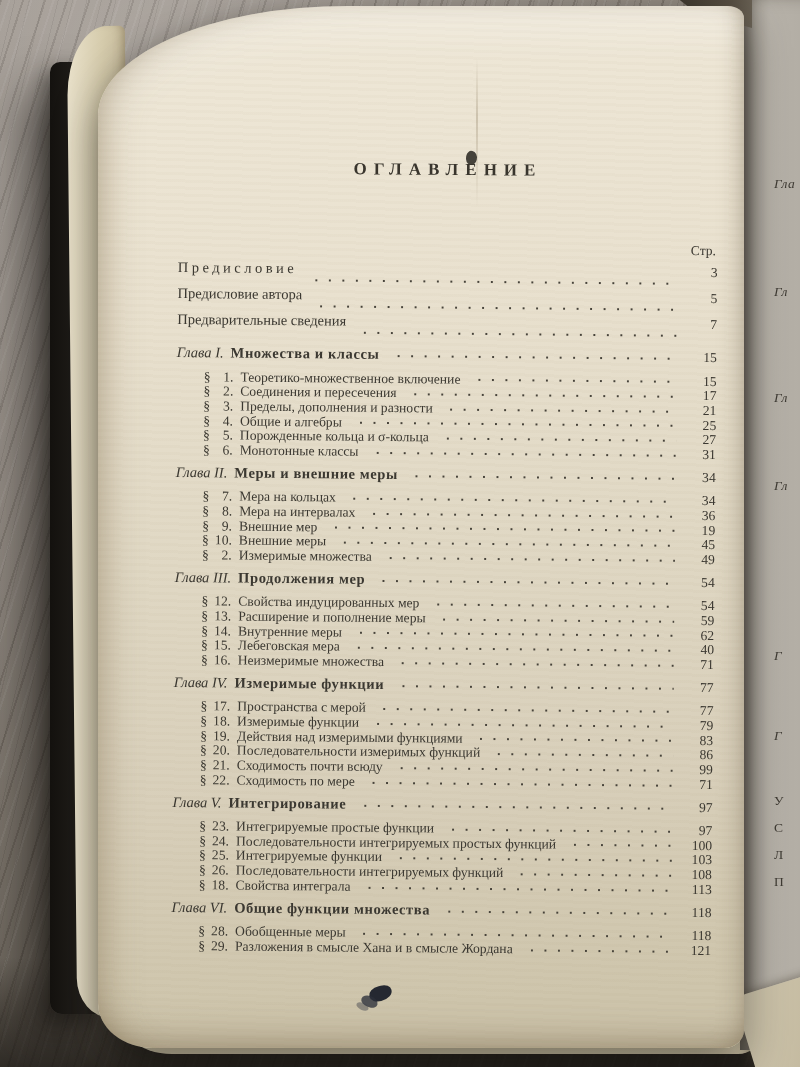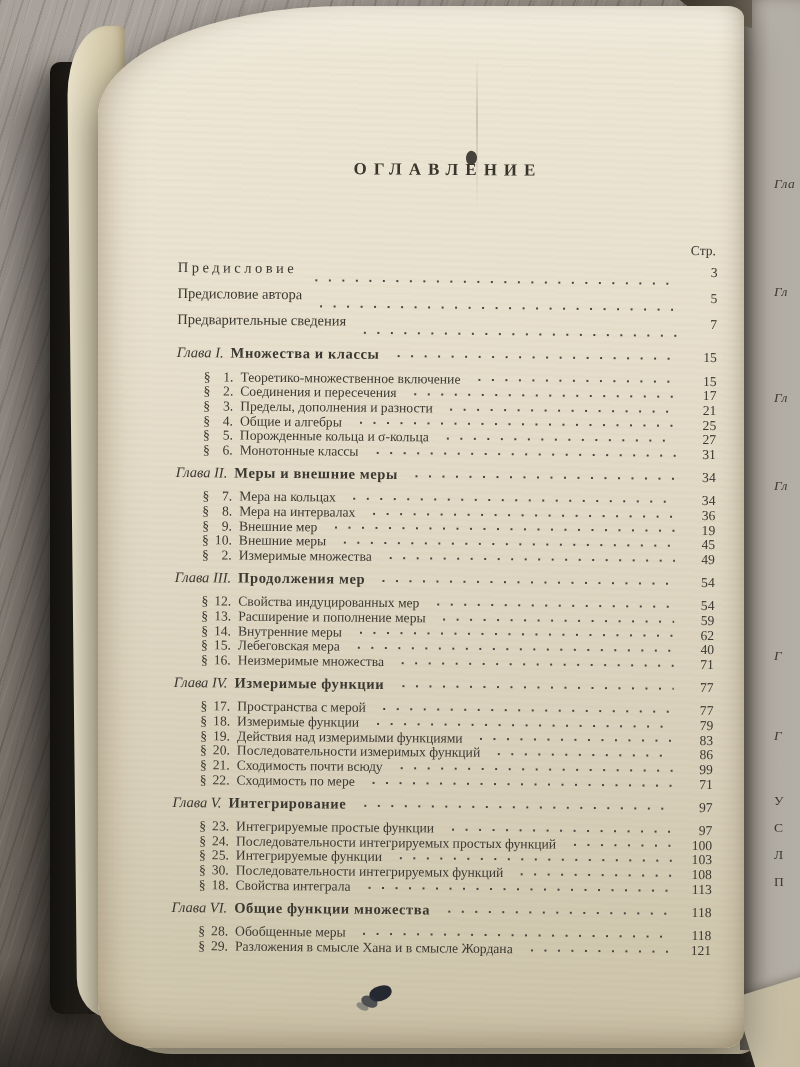--- a/index.html
+++ b/index.html
@@ -365,21 +365,21 @@
 
     <span class="mark">§</span>
     <span class="num">25.</span>
     <span class="label">Интегрируемые функции</span>
     <span class="dots"></span>
     <span class="pageno">103</span>
   </div>
       <div class="row section">
 
     <span class="mark">§</span>
-    <span class="num">30.</span>
+    <span class="num">26.</span>
     <span class="label">Последовательности интегрируемых функций</span>
     <span class="dots"></span>
     <span class="pageno">108</span>
   </div>
       <div class="row section">
 
     <span class="mark">§</span>
     <span class="num">18.</span>
     <span class="label">Свойства интеграла</span>
     <span class="dots"></span>

